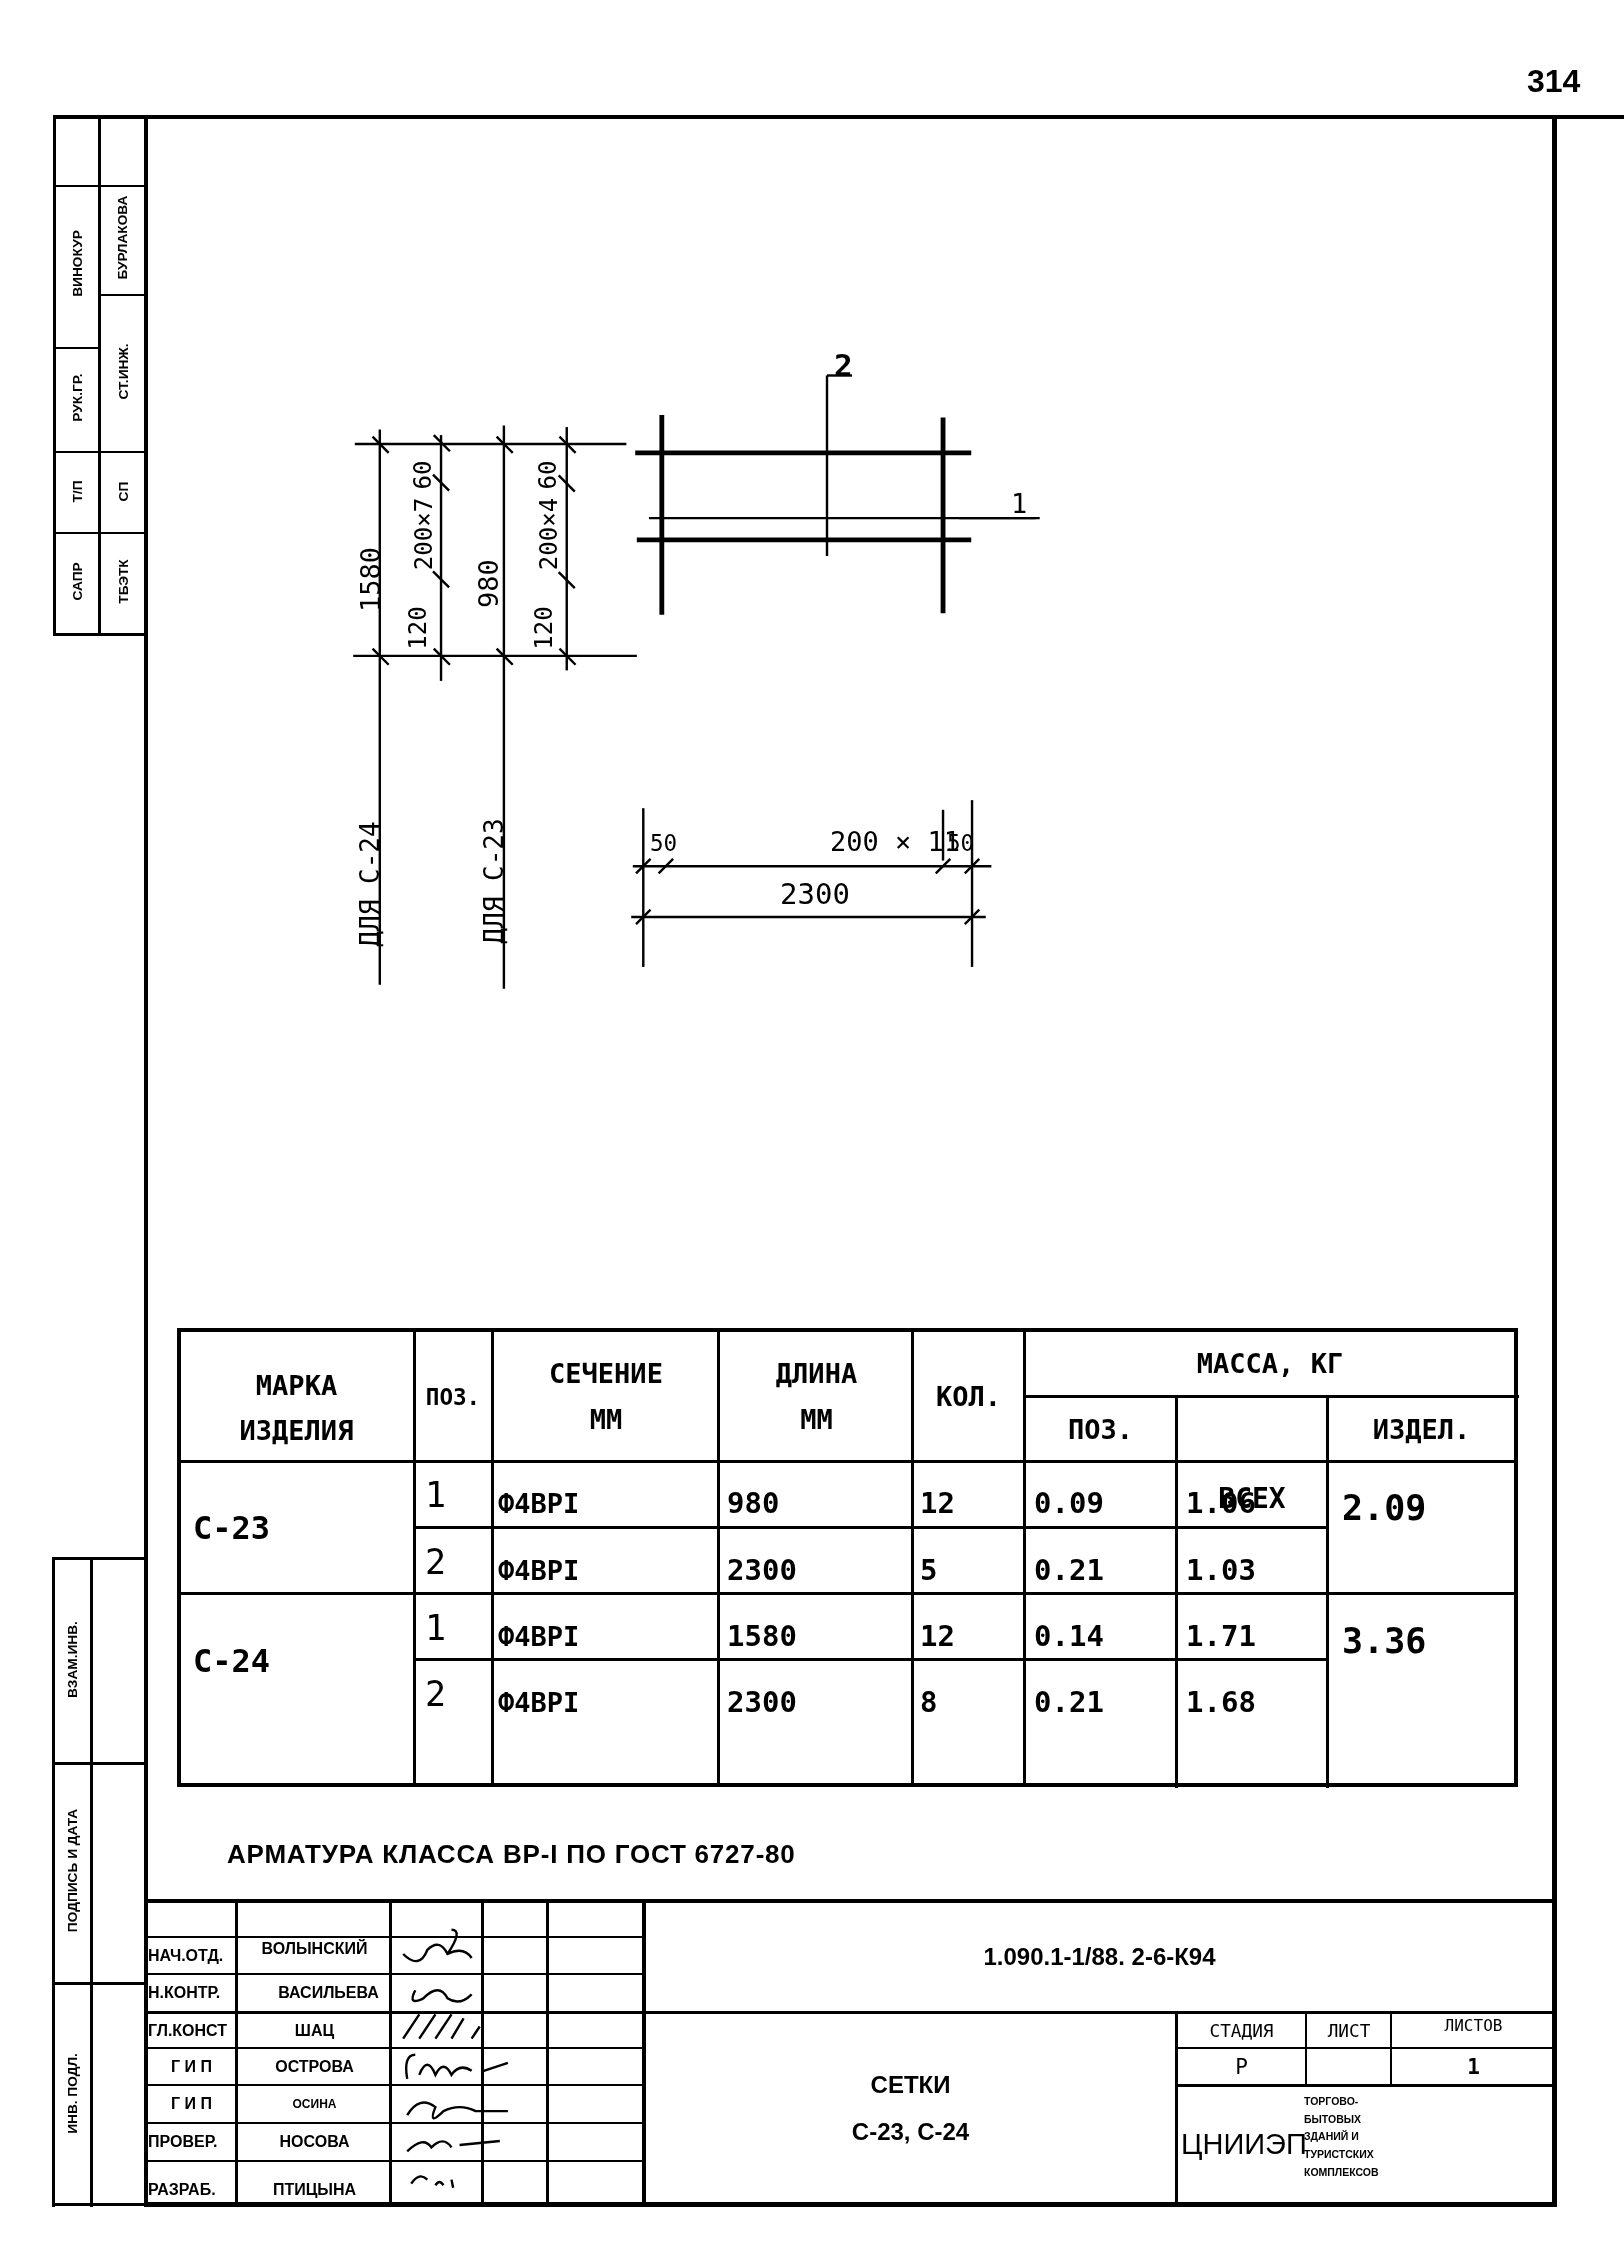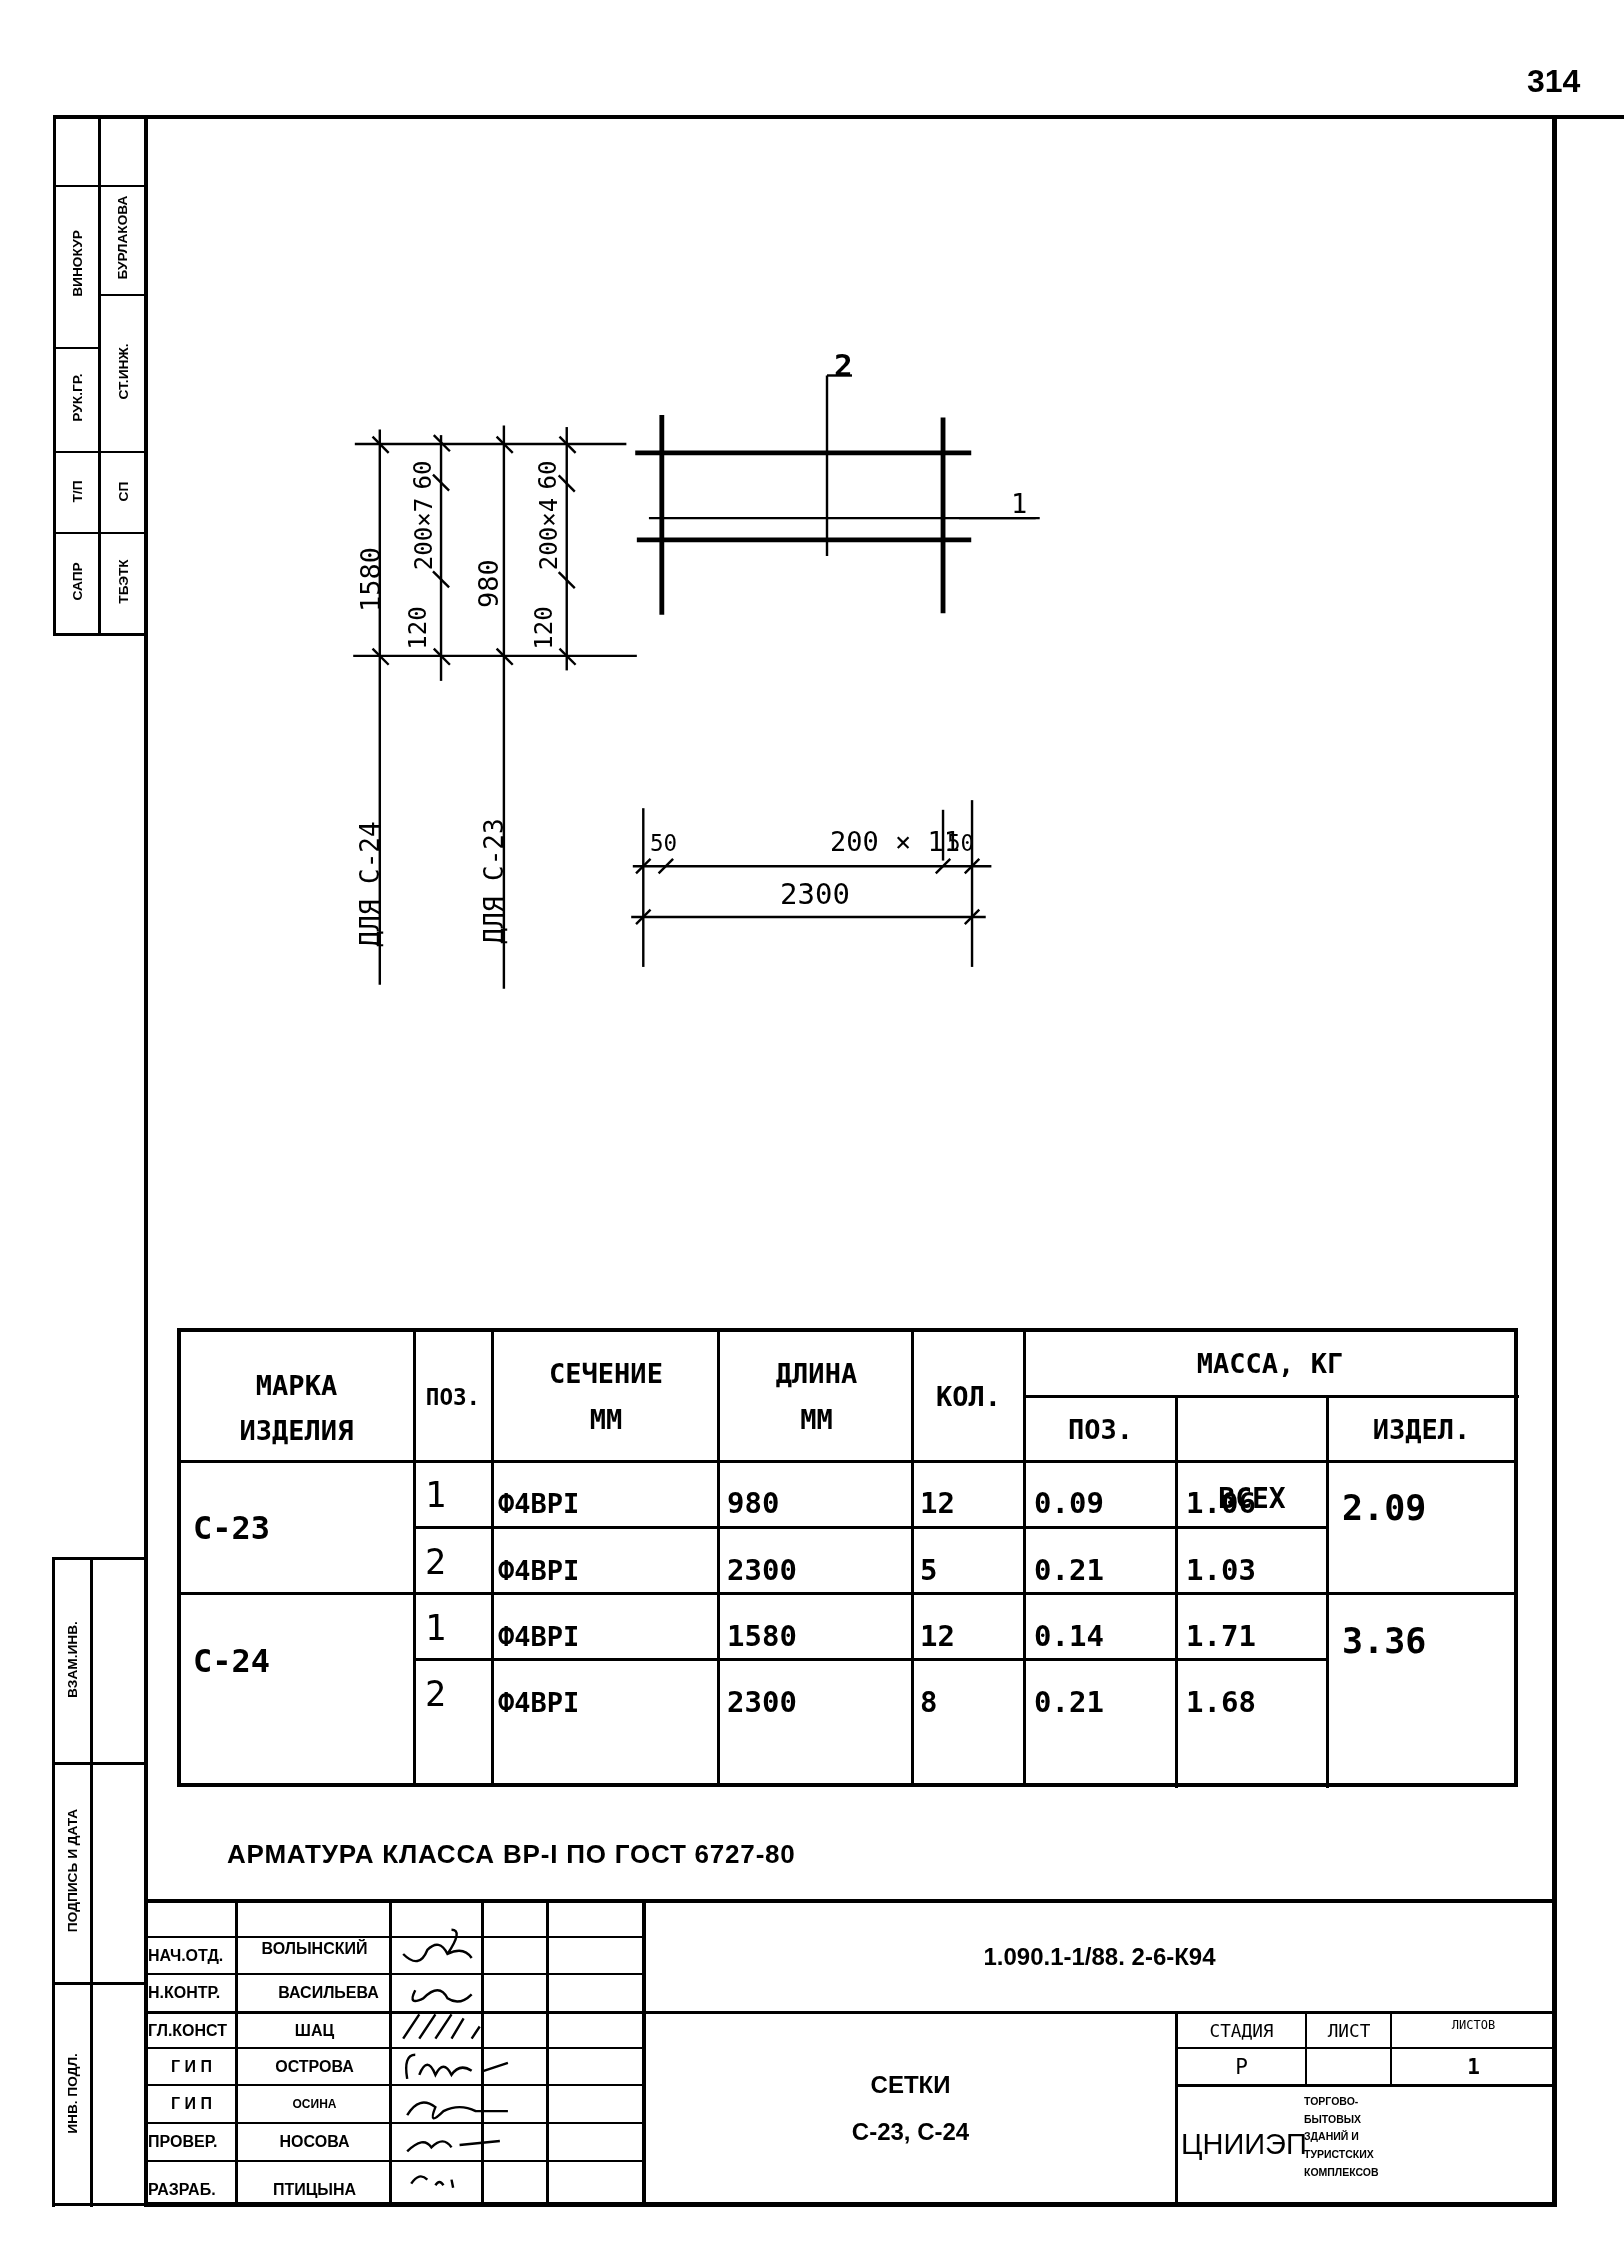--- a/index.html
+++ b/index.html
@@ -261,21 +261,21 @@
 
   <div class="cell tb ctr" style="left:646px;top:1903px;width:907px;height:108px;font-size:24px;">1.090.1-1/88. 2-6-К94</div>
 
   <div class="cell tb ctr" style="left:646px;top:2014px;width:529px;height:189px;flex-direction:column;font-size:24px;">
     <span>СЕТКИ</span>
     <span style="margin-top:19.3px;">С-23, С-24</span>
   </div>
 
   <div class="cell ctr spec" style="left:1178px;top:2014px;width:127px;height:34px;font-size:17.7px;font-weight:normal;">СТАДИЯ</div>
   <div class="cell ctr spec" style="left:1308px;top:2014px;width:82px;height:34px;font-size:17.7px;font-weight:normal;">ЛИСТ</div>
-  <div class="cell ctr spec" style="left:1393px;top:2014px;width:161px;height:22px;font-size:12px;font-weight:normal;">ЛИСТОВ</div>
+  <div class="cell ctr spec" style="left:1393px;top:2014px;width:161px;height:22px;font-size:16px;font-weight:normal;">ЛИСТОВ</div>
   <div class="cell ctr spec" style="left:1178px;top:2049px;width:127px;height:35px;font-size:21px;font-weight:normal;">Р</div>
   <div class="cell ctr spec" style="left:1308px;top:2049px;width:82px;height:35px;font-size:21px;"></div>
   <div class="cell ctr spec" style="left:1393px;top:2049px;width:161px;height:35px;font-size:21px;">1</div>
 
   <div class="cell" style="left:1181px;top:2087px;width:121px;height:114px;font-size:29px;font-family:'Liberation Sans',sans-serif;">ЦНИИЭП</div>
   <div class="abs tb" style="left:1304px;top:2093px;font-size:10.5px;line-height:17.7px;">
     <div>ТОРГОВО-</div>
     <div>БЫТОВЫХ</div>
     <div>ЗДАНИЙ И</div>
     <div>ТУРИСТСКИХ</div>

